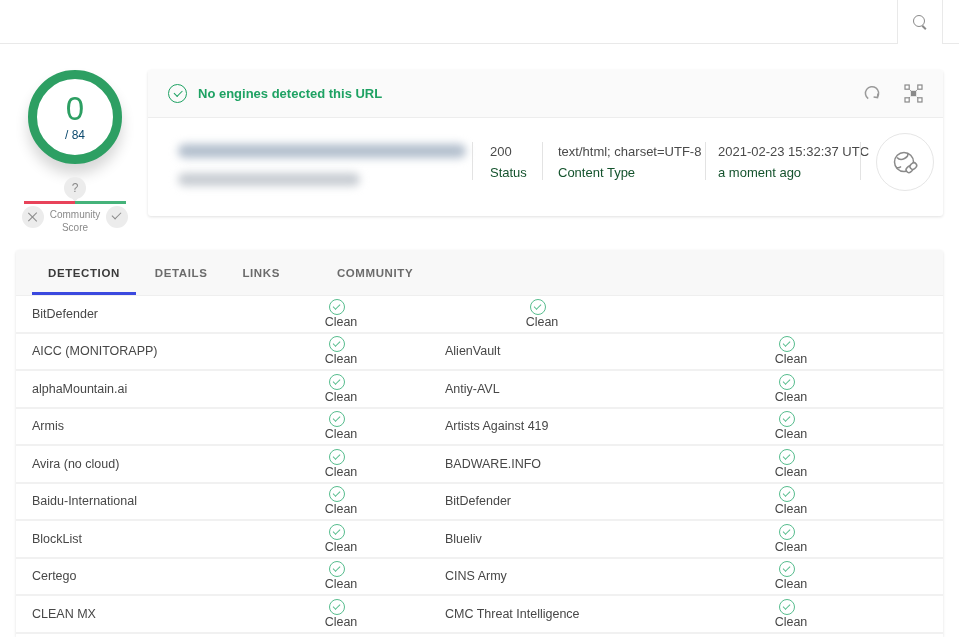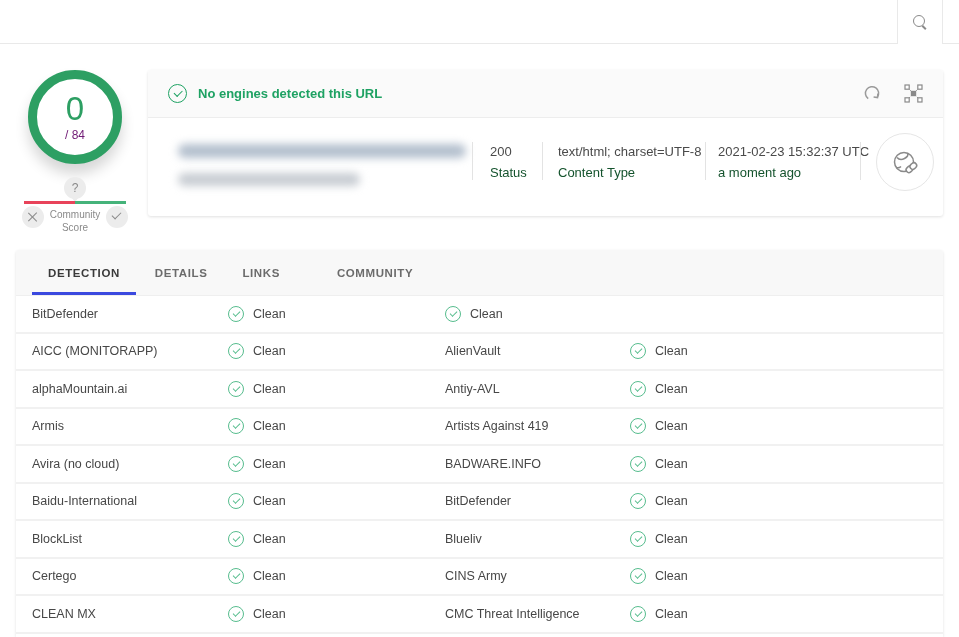--- a/index.html
+++ b/index.html
@@ -31,21 +31,21 @@
     transform: rotate(45deg); transform-origin: 0 0;
   }
   
   .score-circle {
     position: absolute; left: 28px; top: 70px; width: 94px; height: 94px;
     border: 9px solid #2d9f63; border-radius: 50%; background: #fff;
     box-shadow: 0 10px 14px rgba(0,0,0,0.16);
     display: flex; flex-direction: column; align-items: center; justify-content: center;
   }
   .score-value { font-size: 33px; color: #2d9f63; line-height: 1; font-weight: 400; }
-  .score-total { font-size: 12px; color: #701a75; margin-top: 3px; }
+  .score-total { font-size: 12px; color: #0c4a6e; margin-top: 3px; }
   .marker {
     position: absolute; left: 64px; top: 177px; width: 22px; height: 22px;
     background: #ececec; border-radius: 50%;
     display: flex; align-items: center; justify-content: center;
     font-size: 12px; color: #8a8a8a; cursor: pointer;
   }
   .marker::after {
     content: ""; position: absolute; left: 7px; top: 20px;
     border-left: 4px solid transparent; border-right: 4px solid transparent;
     border-top: 5px solid #ececec;
@@ -128,21 +128,21 @@
     background: #3b49df;
   }
   .tab.gap { margin-left: 22px; }
   
   .det-row {
     display: grid; grid-template-columns: 196px 217px 185px 1fr;
     align-items: center; height: 37.5px; padding-left: 16px;
     border-bottom: 2px solid #f1f1f1; background: #fff;
   }
   .engine-name { font-size: 12.5px; color: #474747; }
-  .status-cell { display: flex; align-items: center; }
+  .status-cell { display: flex; align-items: center; flex-direction: column; }
   .check-circle.small { width: 16px; height: 16px; color: #57bd8e; border-color: #57bd8e; }
   .check-circle.small .tick { left: 3.6px; top: 4.2px; width: 7px; height: 3.8px; border-color: #57bd8e; }
   .status-text { margin-left: 9px; font-size: 12.5px; color: #474747; }
 </style>
 </head>
 <body>
 
 <div class="topbar">
   <div class="search-btn">
     <span class="magnifier"></span>

